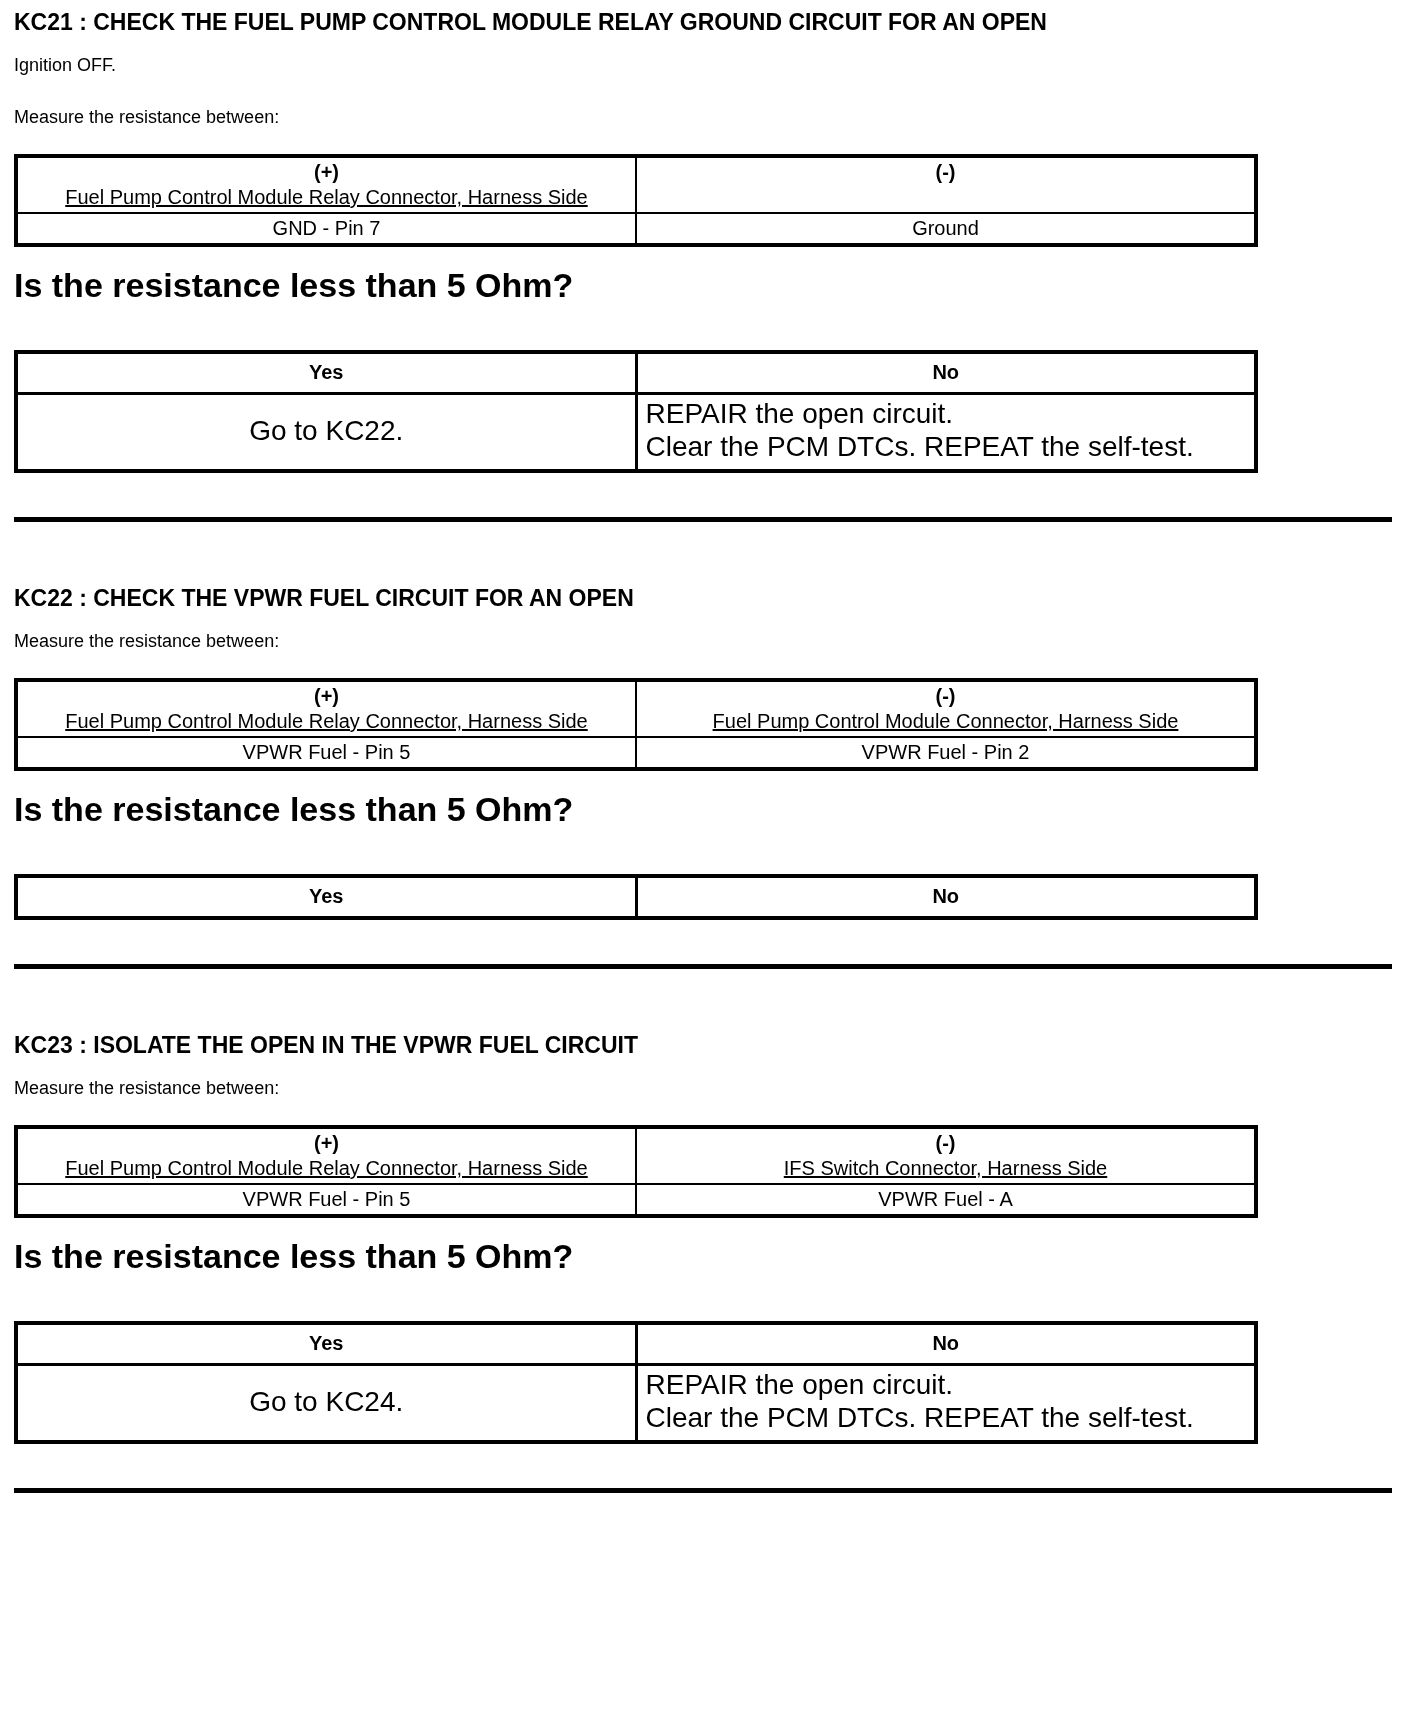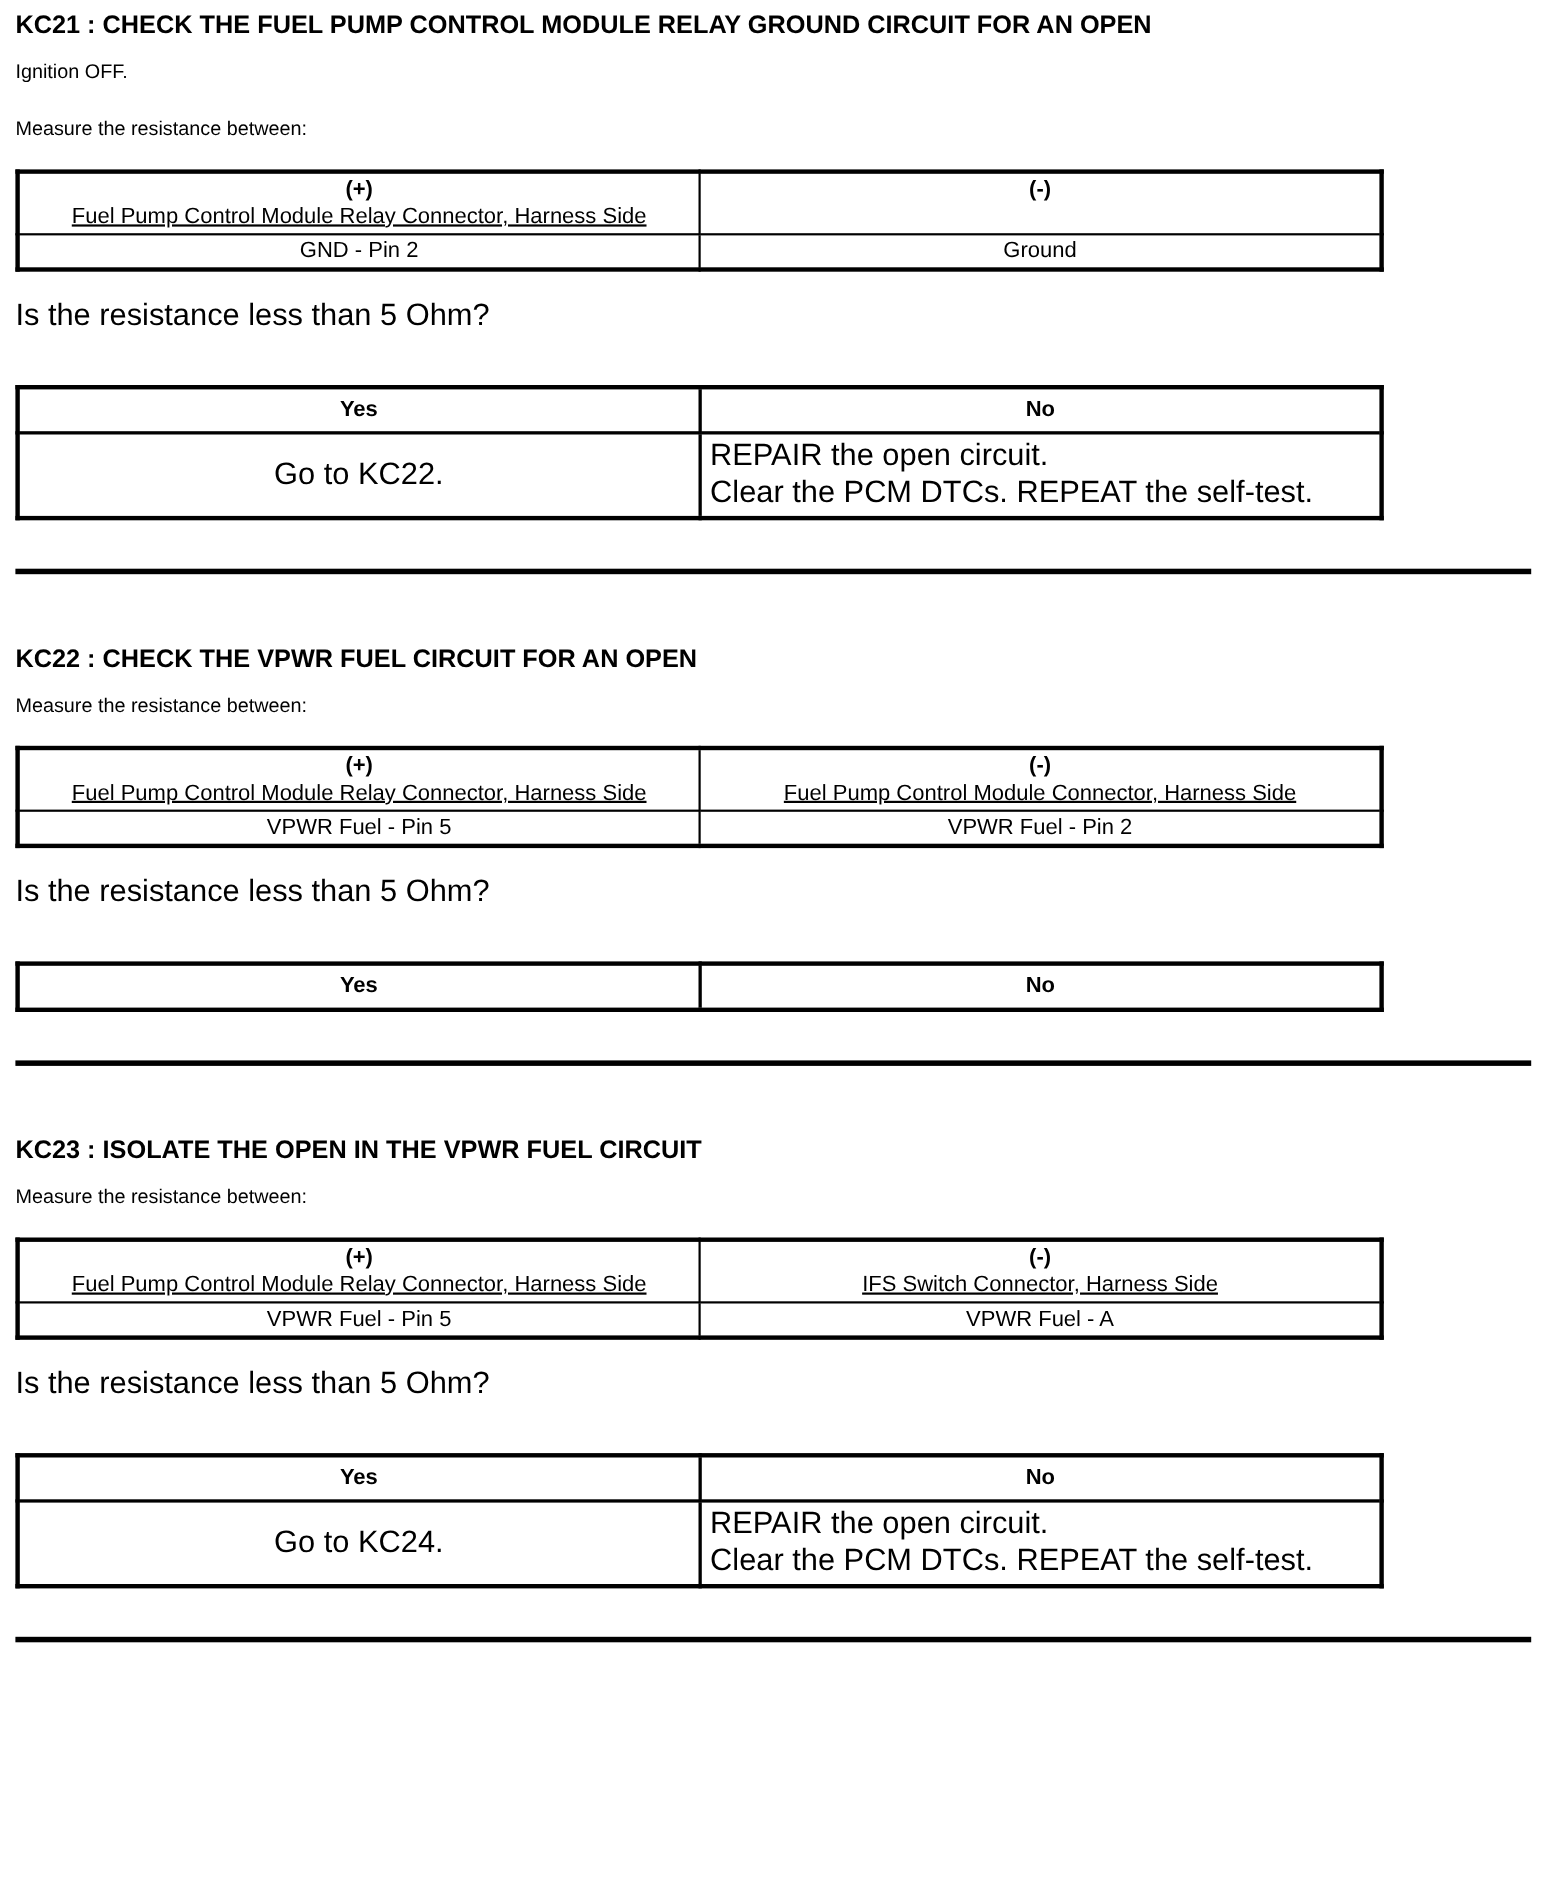--- a/index.html
+++ b/index.html
@@ -37,22 +37,22 @@
     text-align: center;
     font-size: 20px;
     line-height: 25px;
     padding: 2px 6px;
   }
   .measure-table th { font-weight: normal; vertical-align: top; }
   .measure-table .sign { font-weight: bold; }
   .measure-table .desc { font-weight: normal; text-decoration: underline; }
 
   .question {
-    font-size: 28px;
-    font-weight: normal;
+    font-size: 34px;
+    font-weight: bold;
     line-height: 33px;
     margin: 0 0 48px 0;
   }
 
   .result-table {
     width: 1244px;
     border: 4px solid #000;
     margin: 0 0 44px 0;
     table-layout: fixed;
   }
@@ -104,21 +104,21 @@
         <th>
           <div class="sign">(+)</div>
           <div class="desc">Fuel Pump Control Module Relay Connector, Harness Side</div>
         </th>
         <th>
           <div class="sign">(-)</div>
           <div class="desc"></div>
         </th>
       </tr>
       <tr>
-        <td>GND - Pin 2</td>
+        <td>GND - Pin 7</td>
         <td>Ground</td>
       </tr>
     </tbody>
       </table>
 
     <p class="question">Is the resistance less than 5 Ohm?</p>
 
     <table class="result-table">
       <tbody>
           <tr>

